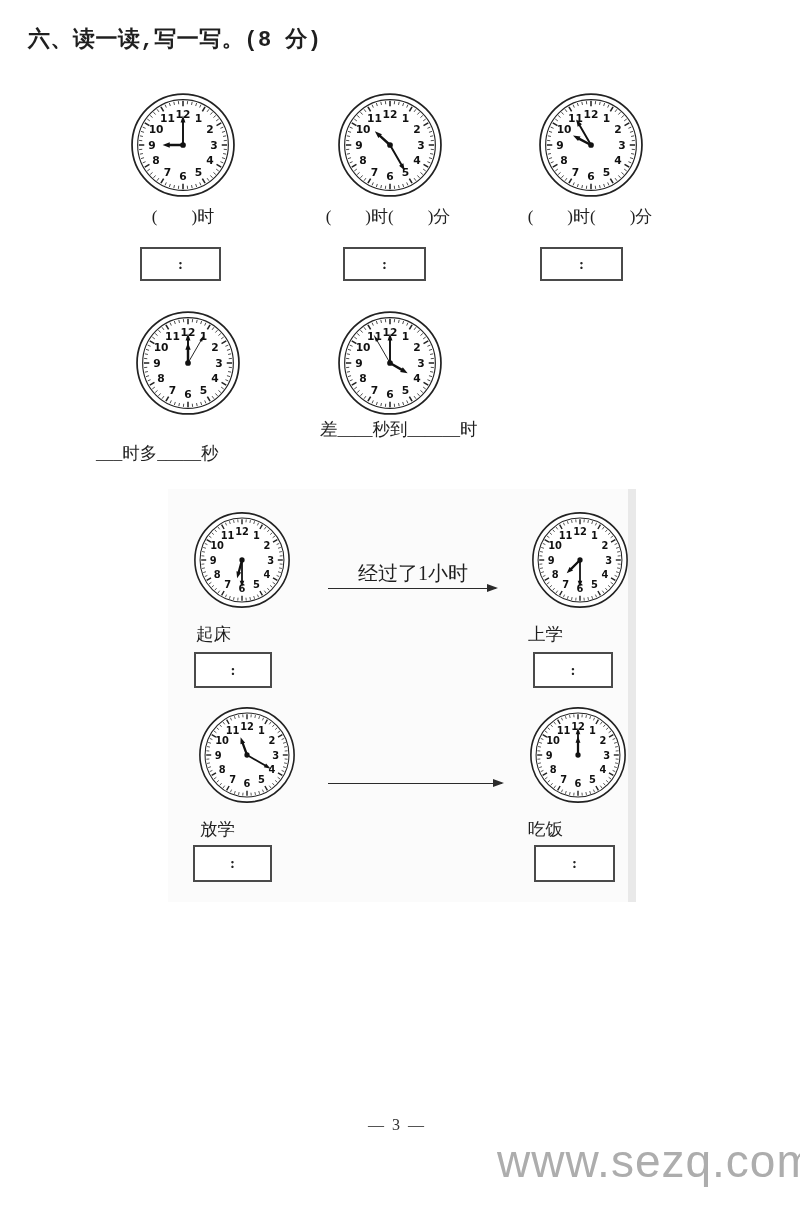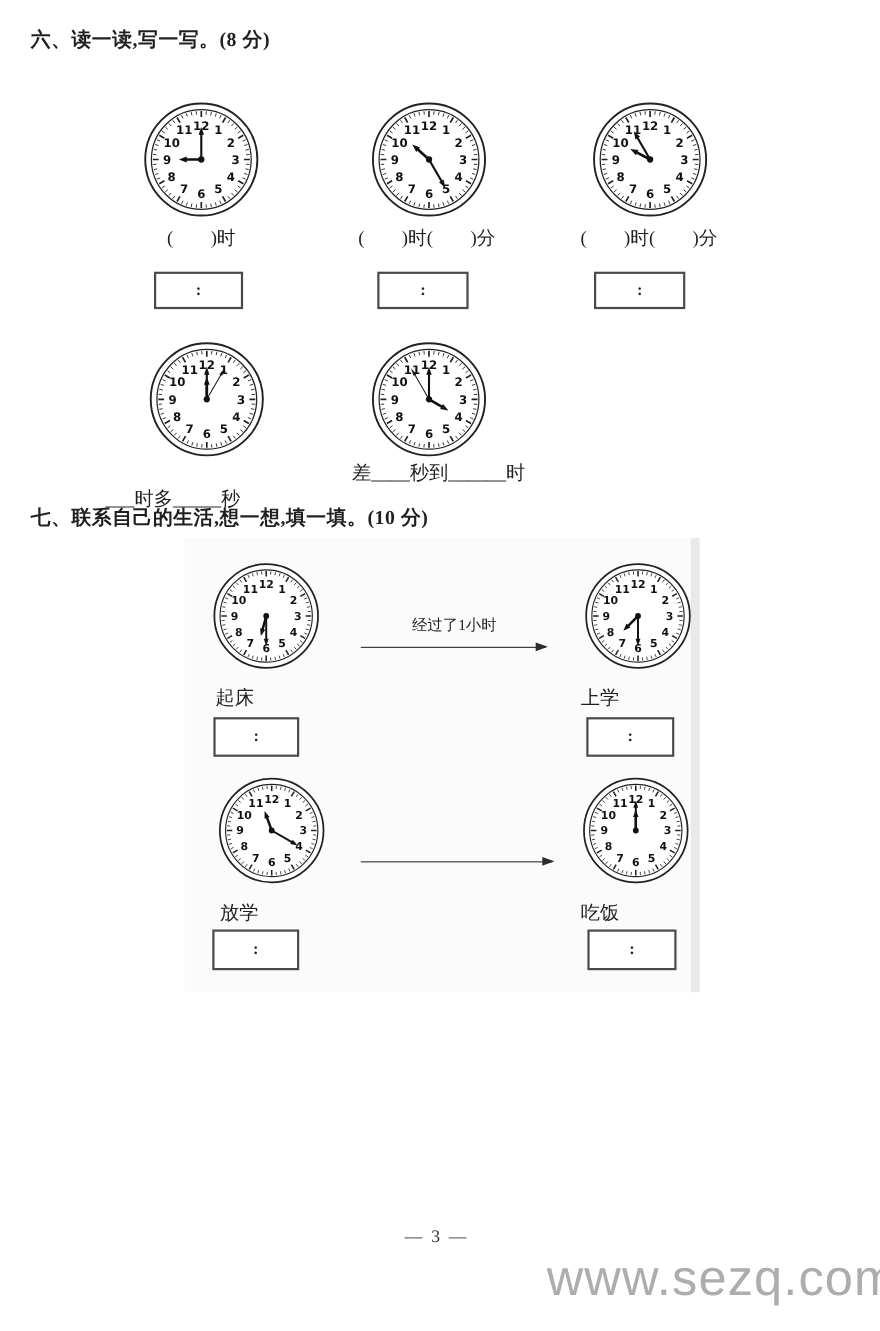--- a/index.html
+++ b/index.html
@@ -2,36 +2,36 @@
 <html><head>
 <meta charset="utf-8">
 <style>
   html,body{margin:0;padding:0;background:#e9e9e9;}
   .page{
     position:relative;width:800px;height:1210px;margin:0 auto;
     background:#ffffff;overflow:hidden;
     font-family:"Liberation Serif",serif;color:#1f1f1f;
   }
   .abs{position:absolute;}
-  .stitle{font-weight:bold;font-size:18px;letter-spacing:0.5px;white-space:pre;}
+  .stitle{font-weight:bold;font-size:22px;letter-spacing:0.5px;white-space:pre;font-family:Liberation Mono, monospace;}
   .anslabel{font-size:17px;text-align:center;white-space:pre;}
   .blanklbl{font-size:17.5px;white-space:pre;}
   .dbox{
     border:2px solid #4a4a4a;display:flex;align-items:center;justify-content:center;
     font-weight:bold;font-size:15px;color:#222;background:#fff;box-sizing:border-box;
   }
   .clock svg{width:100%;height:100%;display:block;}
   .panel{background:#fbfbfb;}
   .strip{background:#e9e9e9;}
   .arrow{height:0;border-top:1.6px solid #2b2b2b;}
   .arrow:after{
     content:"";position:absolute;right:-2px;top:-4.6px;
     border-left:11px solid #2b2b2b;border-top:4px solid transparent;border-bottom:4px solid transparent;
   }
-  .arrowlbl{font-size:14px;text-align:center;white-space:pre;}
+  .arrowlbl{font-size:20px;text-align:center;white-space:pre;}
   .actlbl{font-size:17.5px;text-align:left;white-space:pre;}
   .q{font-size:17.5px;white-space:pre-wrap;}
   .qnum{font-weight:bold;}
   .pagenum{font-size:16px;text-align:center;letter-spacing:2px;color:#333;}
   .watermark{
     font-family:"Liberation Sans",sans-serif;font-size:46px;color:#adadad;
     letter-spacing:1px;white-space:nowrap;
   }
 </style>
 </head>
@@ -472,21 +472,20 @@
         <polygon points="52,23 54.4,30 49.6,30" fill="#111"></polygon>
         <line x1="52" y1="52" x2="38.999999999999986" y2="29.483339501604604" stroke="#111" stroke-width="0.9" stroke-linecap="round"></line>
         <polygon points="35.999999999999986,24.287187078897972 40.799038105676644,29.59936490538904 38.20096189432333,31.09936490538904" fill="#111"></polygon>
         <circle cx="52" cy="52" r="2.8" fill="#111"></circle>
       </svg>
     </div>
 
   <div class="abs blanklbl" style="left:96px;top:441px">___时多_____秒</div>
   <div class="abs blanklbl" style="left:320px;top:417px">差____秒到______时</div>
 
-  <div class="abs stitle" style="left:28px;top:458px">七、联系自己的生活,想一想,填一填。(10 分)</div>
 
   <div class="abs panel" style="left:168px;top:489px;width:460px;height:413px"></div>
   <div class="abs strip" style="left:628px;top:489px;width:8px;height:413px"></div>
 
   <div class="abs clock" style="left:193px;top:511px;width:98px;height:98px">
       <svg viewBox="0 0 104 104">
         <circle cx="52" cy="52" r="50" fill="#fff" stroke="#222" stroke-width="1.7"></circle>
         <circle cx="52" cy="52" r="44.5" fill="none" stroke="#222" stroke-width="1.1"></circle>
         <line x1="52" y1="14" x2="52" y2="8.700000000000003" stroke="#222" stroke-width="1.5"></line>
         <line x1="56.20204422335967" y1="12.020219806195414" x2="56.526082459489395" y2="8.937201930553769" stroke="#222" stroke-width="0.8"></line>

